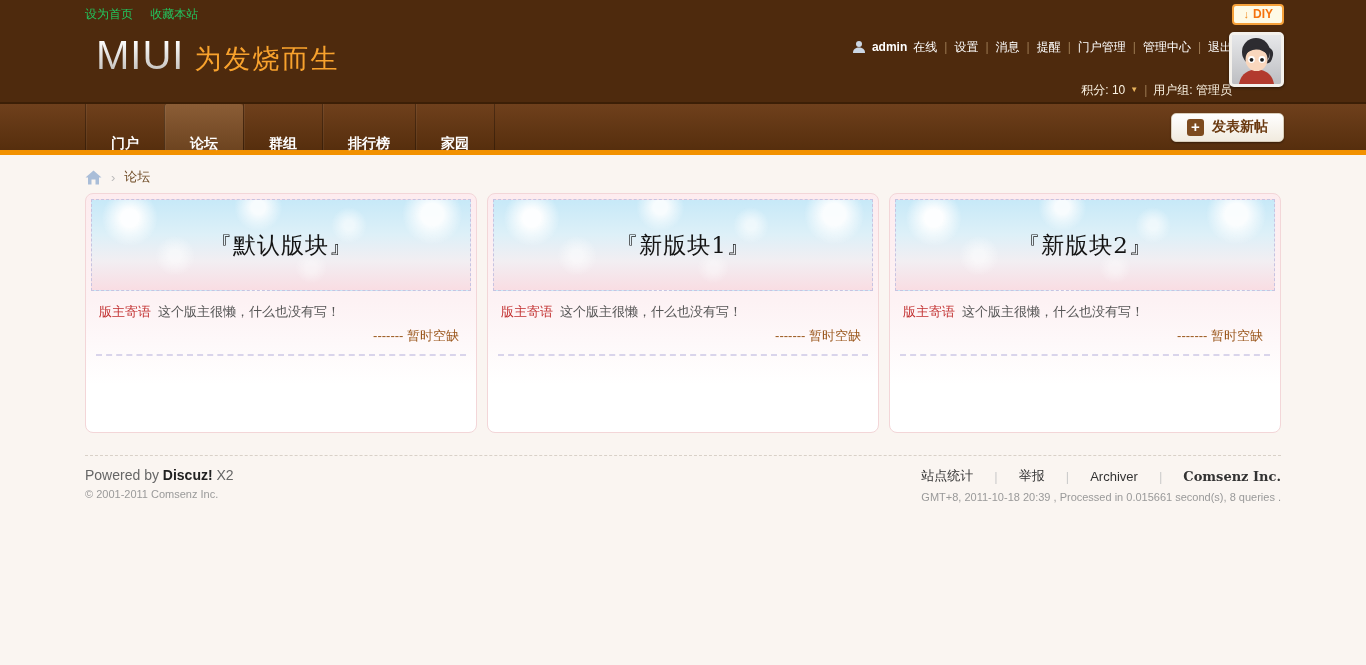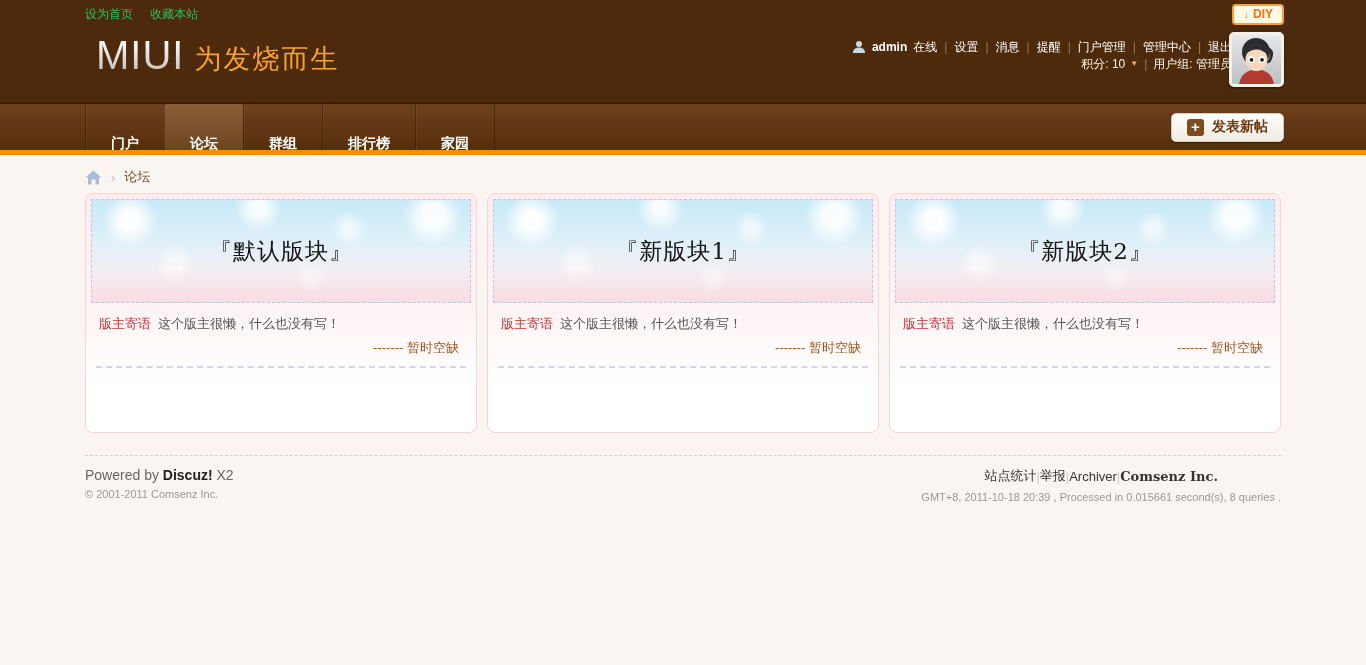--- a/index.html
+++ b/index.html
@@ -38,21 +38,21 @@
     background:linear-gradient(180deg,#ffffff 20%,#b9b5b0 95%);
     -webkit-background-clip:text; background-clip:text; -webkit-text-fill-color:transparent;
   }
   .logo-slogan { font-size:27px; color:#f8a22d; margin:0 0 3px 10px; letter-spacing:2px; }
 
   .user-panel { position:absolute; right:134px; top:38px; text-align:right; color:#fff; }
   .user-line1 { display:flex; align-items:center; justify-content:flex-end; gap:6px; line-height:18px; }
   .user-line1 a { color:#fff; text-decoration:none; cursor:pointer; }
   .user-name { font-weight:bold; }
   .pipe { color:#9d7b54; padding:0 1px; }
-  .user-line2 { margin-top:0; line-height:16px; color:#fbf3e3; display:flex; justify-content:flex-end; align-items:center; gap:5px; }
+  .user-line2 { margin-top:26px; line-height:16px; color:#fbf3e3; display:flex; justify-content:flex-end; align-items:center; gap:5px; }
   .caret { font-size:8px; color:#e9b45d; }
   .avatar-box {
     position:absolute; right:82px; top:32px;
     width:55px; height:55px;
     border:3px solid #f4f1ec; border-radius:5px;
     background:#cfd0d3; overflow:hidden;
     box-shadow:0 1px 3px rgba(0,0,0,.45);
     cursor:pointer;
   }
 
@@ -100,21 +100,21 @@
 
   
   .forums-row { display:flex; gap:10px; margin:0 85px; }
   .forum-card {
     flex:1; height:240px;
     border:1px solid #f3d6d8; border-radius:8px;
     background:linear-gradient(180deg,#fdecef 0%,#fdf2f4 45%,#ffffff 80%);
     overflow:hidden;
   }
   .banner {
-    margin:5px; height:104px;
+    margin:5px; height:92px;
     border:1px dashed #c7c3e1;
     display:flex; align-items:center; justify-content:center;
     background:
       radial-gradient(circle at 10% 20%, rgba(255,255,255,.95) 0 9px, rgba(255,255,255,0) 28px),
       radial-gradient(circle at 90% 16%, rgba(255,255,255,.9) 0 11px, rgba(255,255,255,0) 30px),
       radial-gradient(circle at 44% 8%, rgba(255,255,255,.85) 0 7px, rgba(255,255,255,0) 24px),
       radial-gradient(circle at 68% 28%, rgba(255,255,255,.6) 0 5px, rgba(255,255,255,0) 18px),
       radial-gradient(circle at 22% 62%, rgba(255,255,255,.55) 0 6px, rgba(255,255,255,0) 20px),
       radial-gradient(circle at 58% 75%, rgba(255,255,255,.4) 0 5px, rgba(255,255,255,0) 16px),
       linear-gradient(180deg,#c7e9f8 0%,#ddf0f8 38%,#f2eef2 68%,#f9dde3 100%);
@@ -133,21 +133,21 @@
   .footer {
     margin:22px 85px 0;
     border-top:1px dashed #d9d1c8;
     padding-top:11px;
     display:flex; justify-content:space-between; align-items:flex-start;
   }
   .powered { font-size:14px; color:#666; }
   .powered b { color:#222; }
   .copyright { margin-top:5px; font-size:11px; color:#9a9a9a; }
   .footer-right { text-align:right; }
-  .footer-links { font-size:13px; color:#333; display:flex; justify-content:center; align-items:center; }
+  .footer-links { font-size:13px; color:#333; display:flex; justify-content:space-between; align-items:center; }
   .footer-links a { color:#333; text-decoration:none; cursor:pointer; }
   .footer-links .pipe2 { color:#ccc; }
   .company { font-weight:bold; font-family:"DejaVu Serif","Liberation Serif",serif; color:#111; }
   .stats { margin-top:6px; font-size:11px; color:#999; }
 </style>
 </head>
 <body>
 
 <div class="header">
   <div class="topbar-links">

